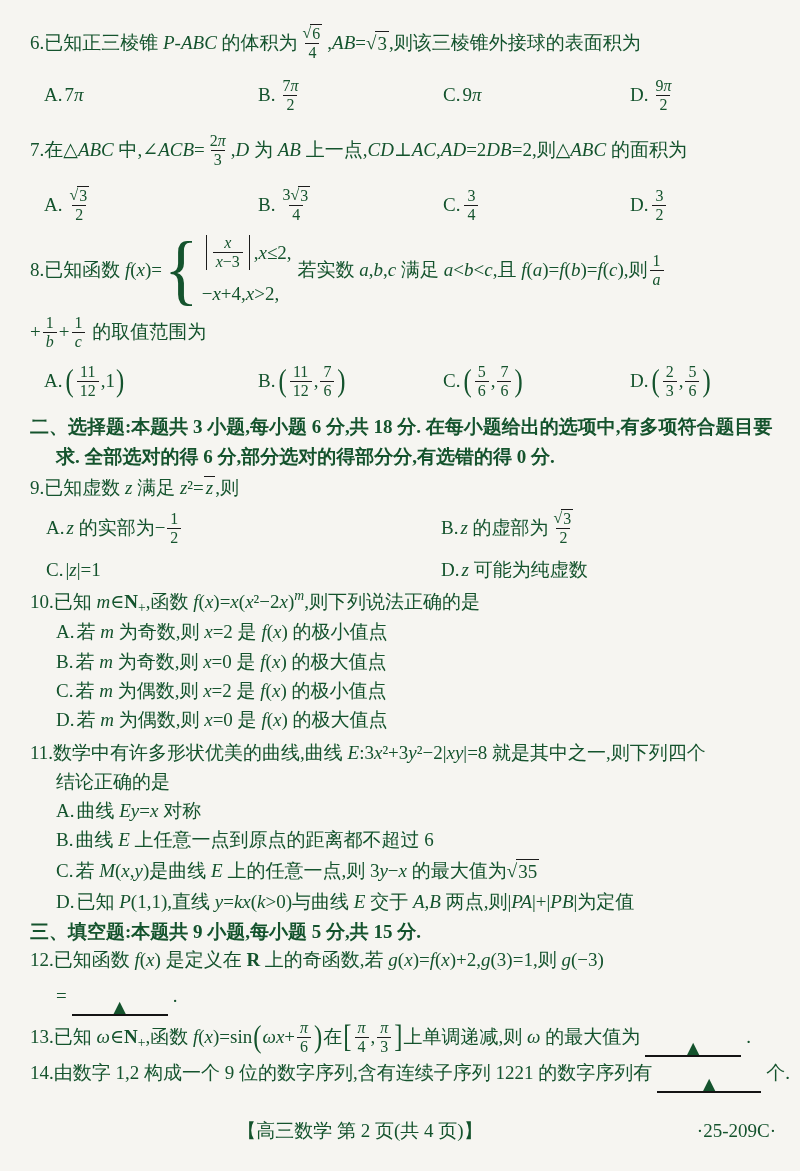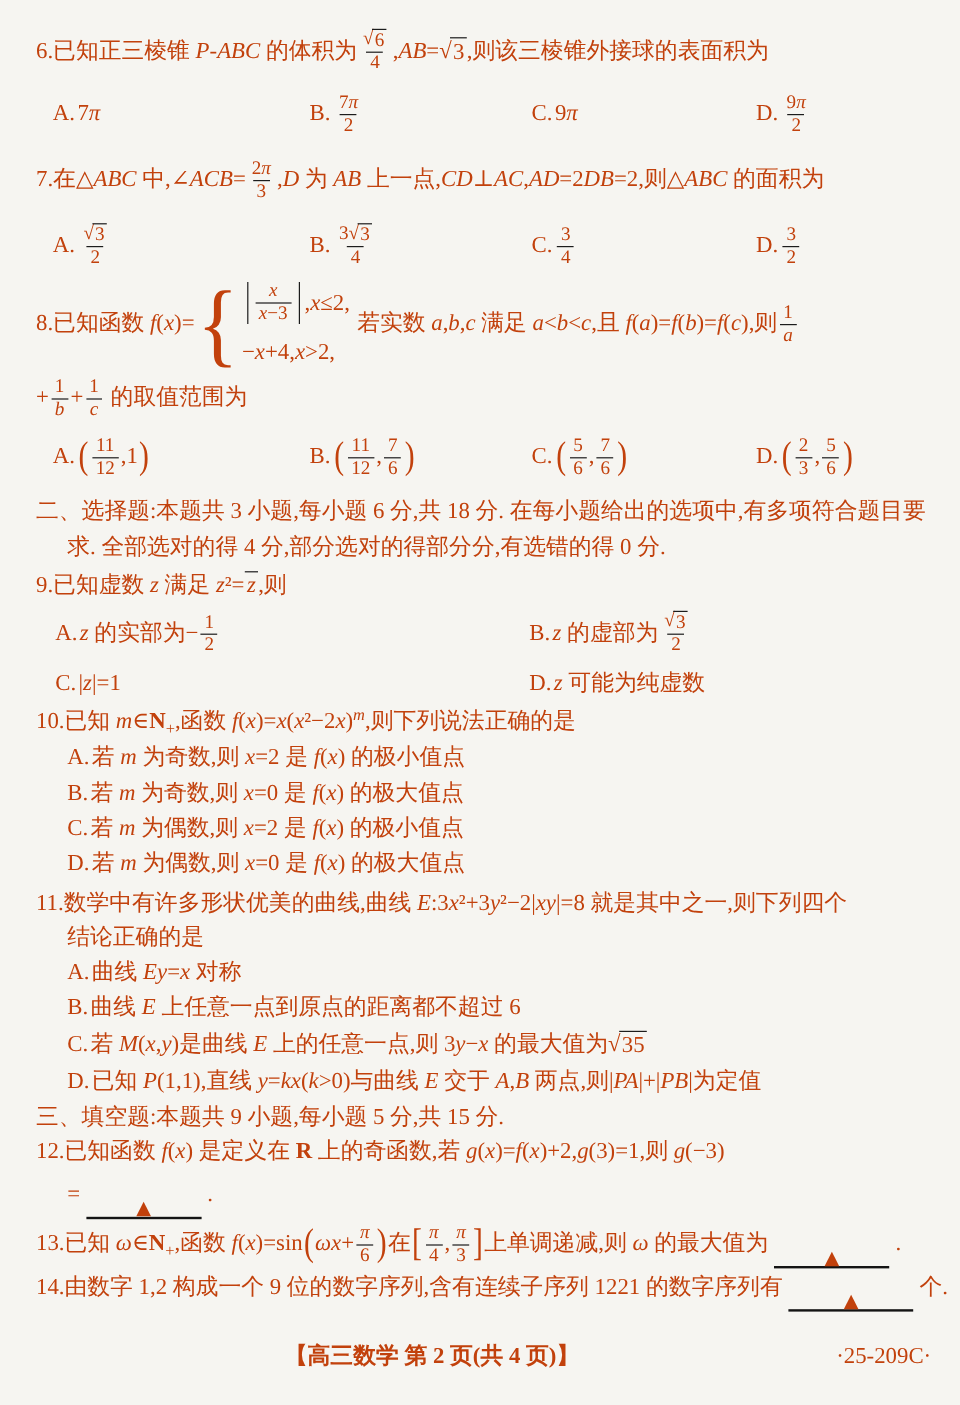--- a/index.html
+++ b/index.html
@@ -5,21 +5,21 @@
   html,body { margin:0; padding:0; }
   .page {
     position:relative; width:800px; height:1171px; overflow:hidden;
     background:#f6f5f1; color:#1c1c1c;
     font-family:"Liberation Serif","DejaVu Serif",serif;
     font-size:19px; line-height:1.25; box-sizing:border-box;
   }
   .abs { position:absolute; left:30px; }
   .ln  { display:flex; align-items:center; white-space:pre; }
   .ind { padding-left:26px; }
-  .b   { font-weight:400; }
+  .b   { font-weight:700; }
   .opt4 { display:grid; grid-template-columns:214px 185px 187px auto;
           margin-left:14px; align-items:center; }
   .opt2 { display:grid; grid-template-columns:395px auto;
           margin-left:16px; align-items:center; }
   .opt  { display:flex; align-items:center; white-space:pre; }
   .lbl  { margin-right:2px; }
   .ob   { display:inline-flex; align-items:center; white-space:pre; }
   .optline { padding-left:26px; }
   
   .mi   { font-style:italic; }
@@ -39,27 +39,27 @@
   .cases .brace { font-size:72px; font-weight:300; line-height:0.75;
                   transform:scaleY(1.08); margin-right:3px; }
   .cases .rows { display:flex; flex-direction:column; gap:11px; }
   .crow { display:flex; align-items:center; white-space:pre; }
   .vbar { align-self:stretch; width:0; border-left:1.7px solid #1c1c1c; margin:1px 4px; }
   .blank { display:inline-flex; align-items:flex-end; justify-content:center;
            height:22px; border-bottom:2px solid #141414; margin:0 5px;
            transform:translateY(8px); }
   .tri  { font-family:"DejaVu Sans","Liberation Sans",sans-serif;
           font-size:16px; line-height:0.85; }
-  .footer-center { position:absolute; left:360px; transform:translateX(-50%);font-weight:bold; }
+  .footer-center { position:absolute; left:360px; transform:translateX(-50%); }
   .footer-right  { position:absolute; right:24px; }
 </style>
 </head>
 <body>
 
-<div class="page" style="background: rgb(246, 245, 241); color: #c2410c;">
+<div class="page" style="background: rgb(246, 245, 241); color: #14532d;">
 
   <div class="abs ln" style="top:18px;height:50px"><span>6.已知正三棱锥 </span><span><span class="mi">P</span><span>-</span><span class="mi">ABC</span></span><span> 的体积为</span><span class="frac"><span class="fn"><span class="rad"><span class="rq">√</span><span class="rb"><span>6</span></span></span></span><span class="fd"><span>4</span></span></span><span>,</span><span><span class="mi">AB</span></span><span>=</span><span><span class="rad"><span class="rq">√</span><span class="rb"><span>3</span></span></span></span><span>,则该三棱锥外接球的表面积为</span></div>
   <div class="abs opt4" style="top:70px;height:50px;right:26px">
     <span class="opt"><span class="lbl">A.</span><span class="ob"><span><span>7</span><span class="mi">π</span></span></span></span>
     <span class="opt"><span class="lbl">B.</span><span class="ob"><span class="frac"><span class="fn"><span>7</span><span class="mi">π</span></span><span class="fd"><span>2</span></span></span></span></span>
     <span class="opt"><span class="lbl">C.</span><span class="ob"><span><span>9</span><span class="mi">π</span></span></span></span>
     <span class="opt"><span class="lbl">D.</span><span class="ob"><span class="frac"><span class="fn"><span>9</span><span class="mi">π</span></span><span class="fd"><span>2</span></span></span></span></span>
   </div>
 
   <div class="abs ln" style="top:124px;height:52px"><span>7.在△</span><span><span class="mi">ABC</span></span><span> 中,∠</span><span><span class="mi">ACB</span></span><span>=</span><span class="frac"><span class="fn"><span>2</span><span class="mi">π</span></span><span class="fd"><span>3</span></span></span><span>,</span><span><span class="mi">D</span></span><span> 为 </span><span><span class="mi">AB</span></span><span> 上一点,</span><span><span class="mi">CD</span></span><span>⊥</span><span><span class="mi">AC</span></span><span>,</span><span><span class="mi">AD</span></span><span>=2</span><span><span class="mi">DB</span></span><span>=2,则△</span><span><span class="mi">ABC</span></span><span> 的面积为</span></div>
@@ -73,21 +73,21 @@
   <div class="abs ln" style="top:226px;height:88px"><span>8.已知函数 </span><span><span class="mi">f</span><span>(</span><span class="mi">x</span><span>)=</span></span><span class="cases"><span class="brace">{</span><span class="rows"><span class="crow"><span class="vbar"></span><span class="frac"><span class="fn"><span class="mi">x</span></span><span class="fd"><span class="mi">x</span><span>−3</span></span></span><span class="vbar"></span><span><span>,</span><span class="mi">x</span><span>≤2,</span></span></span><span class="crow"><span><span>−</span><span class="mi">x</span><span>+4,</span><span class="mi">x</span><span>&gt;2,</span></span></span></span></span><span>若实数 </span><span><span class="mi">a</span><span>,</span><span class="mi">b</span><span>,</span><span class="mi">c</span></span><span> 满足 </span><span><span class="mi">a</span><span>&lt;</span><span class="mi">b</span><span>&lt;</span><span class="mi">c</span></span><span>,且 </span><span><span class="mi">f</span><span>(</span><span class="mi">a</span><span>)=</span><span class="mi">f</span><span>(</span><span class="mi">b</span><span>)=</span><span class="mi">f</span><span>(</span><span class="mi">c</span><span>)</span></span><span>,则</span><span class="frac"><span class="fn"><span>1</span></span><span class="fd"><span class="mi">a</span></span></span></div>
   <div class="abs ln" style="top:308px;height:48px"><span>+</span><span class="frac"><span class="fn"><span>1</span></span><span class="fd"><span class="mi">b</span></span></span><span>+</span><span class="frac"><span class="fn"><span>1</span></span><span class="fd"><span class="mi">c</span></span></span><span> 的取值范围为</span></div>
   <div class="abs opt4" style="top:356px;height:50px;right:26px">
     <span class="opt"><span class="lbl">A.</span><span class="ob"><span class="st">(</span><span class="frac"><span class="fn"><span>11</span></span><span class="fd"><span>12</span></span></span><span>,1</span><span class="st">)</span></span></span>
     <span class="opt"><span class="lbl">B.</span><span class="ob"><span class="st">(</span><span class="frac"><span class="fn"><span>11</span></span><span class="fd"><span>12</span></span></span><span>,</span><span class="frac"><span class="fn"><span>7</span></span><span class="fd"><span>6</span></span></span><span class="st">)</span></span></span>
     <span class="opt"><span class="lbl">C.</span><span class="ob"><span class="st">(</span><span class="frac"><span class="fn"><span>5</span></span><span class="fd"><span>6</span></span></span><span>,</span><span class="frac"><span class="fn"><span>7</span></span><span class="fd"><span>6</span></span></span><span class="st">)</span></span></span>
     <span class="opt"><span class="lbl">D.</span><span class="ob"><span class="st">(</span><span class="frac"><span class="fn"><span>2</span></span><span class="fd"><span>3</span></span></span><span>,</span><span class="frac"><span class="fn"><span>5</span></span><span class="fd"><span>6</span></span></span><span class="st">)</span></span></span>
   </div>
 
   <div class="abs ln b" style="top:414px;height:26px">二、选择题:本题共 3 小题,每小题 6 分,共 18 分. 在每小题给出的选项中,有多项符合题目要</div>
-  <div class="abs ln b ind" style="top:444px;height:26px">求. 全部选对的得 4 分,部分选对的得部分分,有选错的得 0 分.</div>
+  <div class="abs ln b ind" style="top:444px;height:26px">求. 全部选对的得 6 分,部分选对的得部分分,有选错的得 0 分.</div>
 
   <div class="abs ln" style="top:474px;height:28px"><span>9.已知虚数 </span><span><span class="mi">z</span></span><span> 满足 </span><span><span class="mi">z</span><span>²=</span></span><span><span class="ol"><span class="mi">z</span></span></span><span>,则</span></div>
   <div class="abs opt2" style="top:502px;height:52px;right:26px">
     <span class="opt"><span class="lbl">A.</span><span class="ob"><span><span class="mi">z</span></span><span> 的实部为−</span><span class="frac"><span class="fn"><span>1</span></span><span class="fd"><span>2</span></span></span></span></span>
     <span class="opt"><span class="lbl">B.</span><span class="ob"><span><span class="mi">z</span></span><span> 的虚部为</span><span class="frac"><span class="fn"><span class="rad"><span class="rq">√</span><span class="rb"><span>3</span></span></span></span><span class="fd"><span>2</span></span></span></span></span>
   </div>
   <div class="abs opt2" style="top:556px;height:28px;right:26px">
     <span class="opt"><span class="lbl">C.</span><span class="ob"><span><span>|</span><span class="mi">z</span><span>|=1</span></span></span></span>
     <span class="opt"><span class="lbl">D.</span><span class="ob"><span><span class="mi">z</span></span><span> 可能为纯虚数</span></span></span>
   </div>

